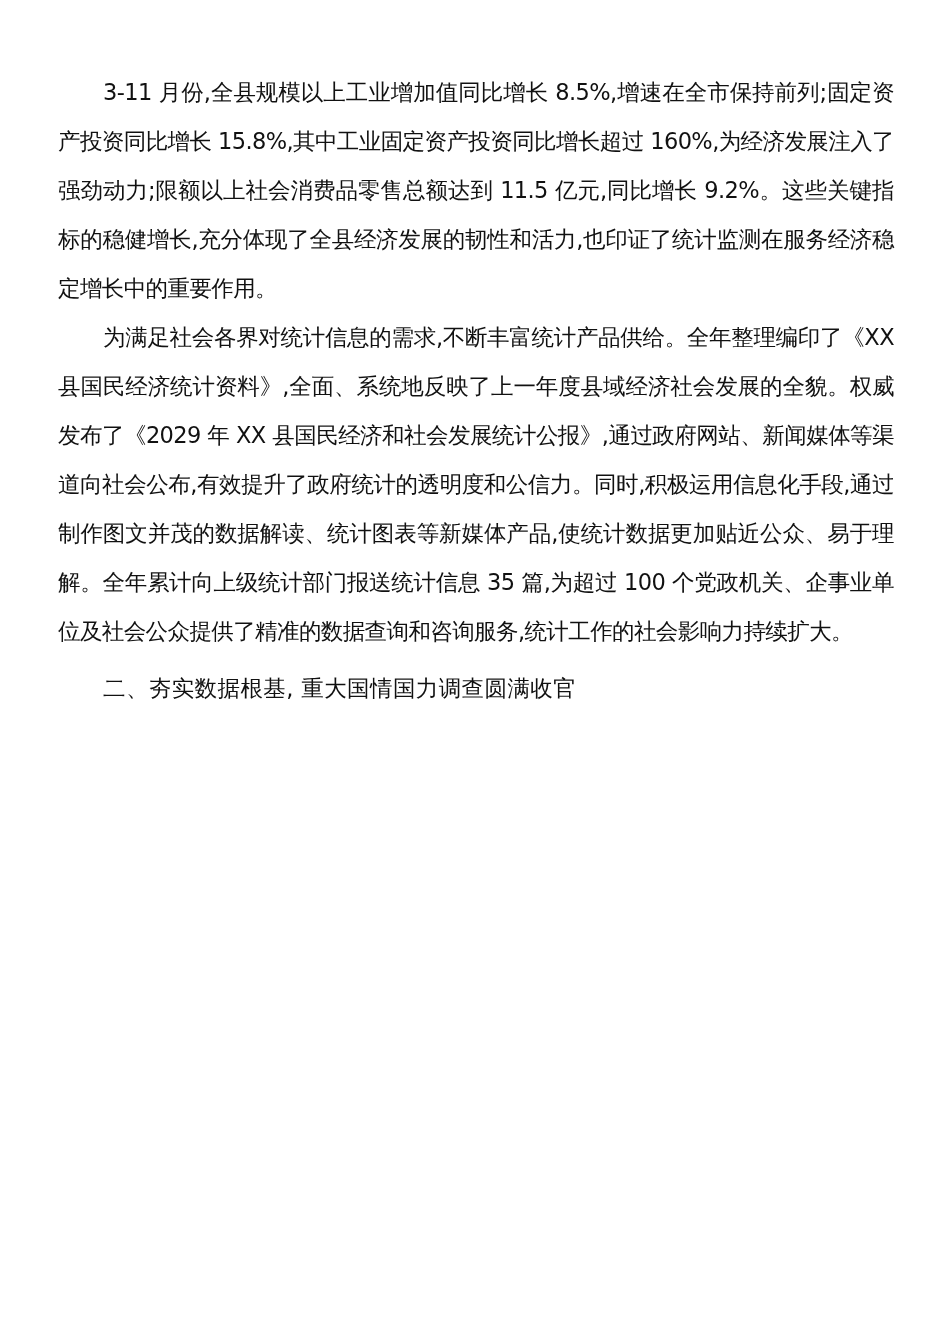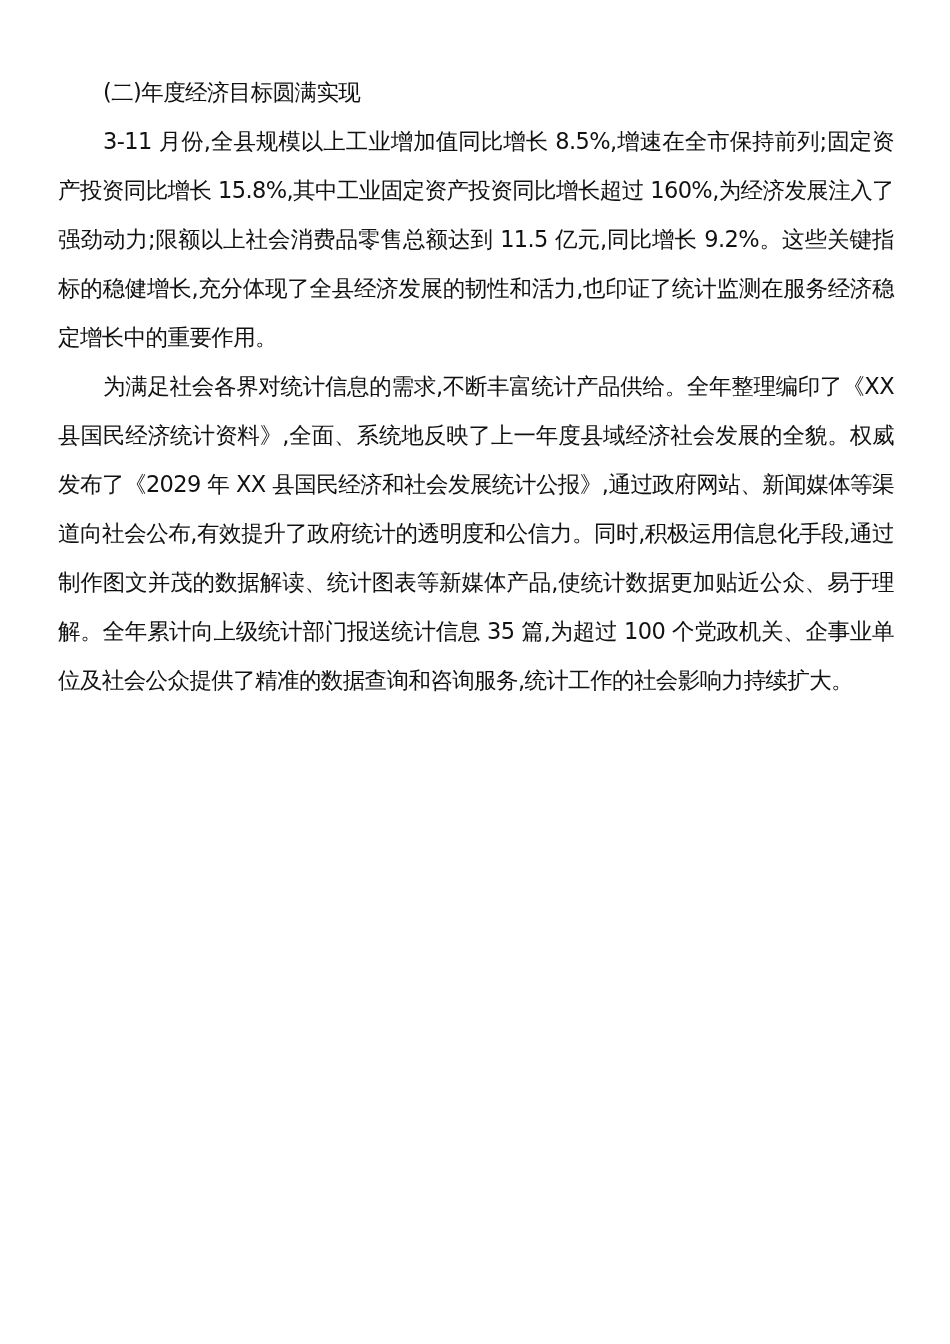--- a/index.html
+++ b/index.html
@@ -17,16 +17,16 @@
       text-indent: 45px; letter-spacing: -0.6px; word-break: break-all;
     }
     .p.cont { text-indent: 0; }
     .h { margin: 0; text-indent: 45px; letter-spacing: -0.6px; }
     .h.last { margin-top: 8px; letter-spacing: 0.4px; }
   </style>
 </head>
 <body>
 
 <div class="page">
-  <p class="h">(二)年度经济目标圆满实现</p>
   <p class="p">3-11 月份,全县规模以上工业增加值同比增长 8.5%,增速在全市保持前列;固定资产投资同比增长 15.8%,其中工业固定资产投资同比增长超过 160%,为经济发展注入了强劲动力;限额以上社会消费品零售总额达到 11.5 亿元,同比增长 9.2%。这些关键指标的稳健增长,充分体现了全县经济发展的韧性和活力,也印证了统计监测在服务经济稳定增长中的重要作用。</p>
   <p class="p">为满足社会各界对统计信息的需求,不断丰富统计产品供给。全年整理编印了《XX 县国民经济统计资料》,全面、系统地反映了上一年度县域经济社会发展的全貌。权威发布了《2029 年 XX 县国民经济和社会发展统计公报》,通过政府网站、新闻媒体等渠道向社会公布,有效提升了政府统计的透明度和公信力。同时,积极运用信息化手段,通过制作图文并茂的数据解读、统计图表等新媒体产品,使统计数据更加贴近公众、易于理解。全年累计向上级统计部门报送统计信息 35 篇,为超过 100 个党政机关、企事业单位及社会公众提供了精准的数据查询和咨询服务,统计工作的社会影响力持续扩大。</p>
+  <p class="h last">二、夯实数据根基, 重大国情国力调查圆满收官</p>
 </div>
 
 </body></html>

